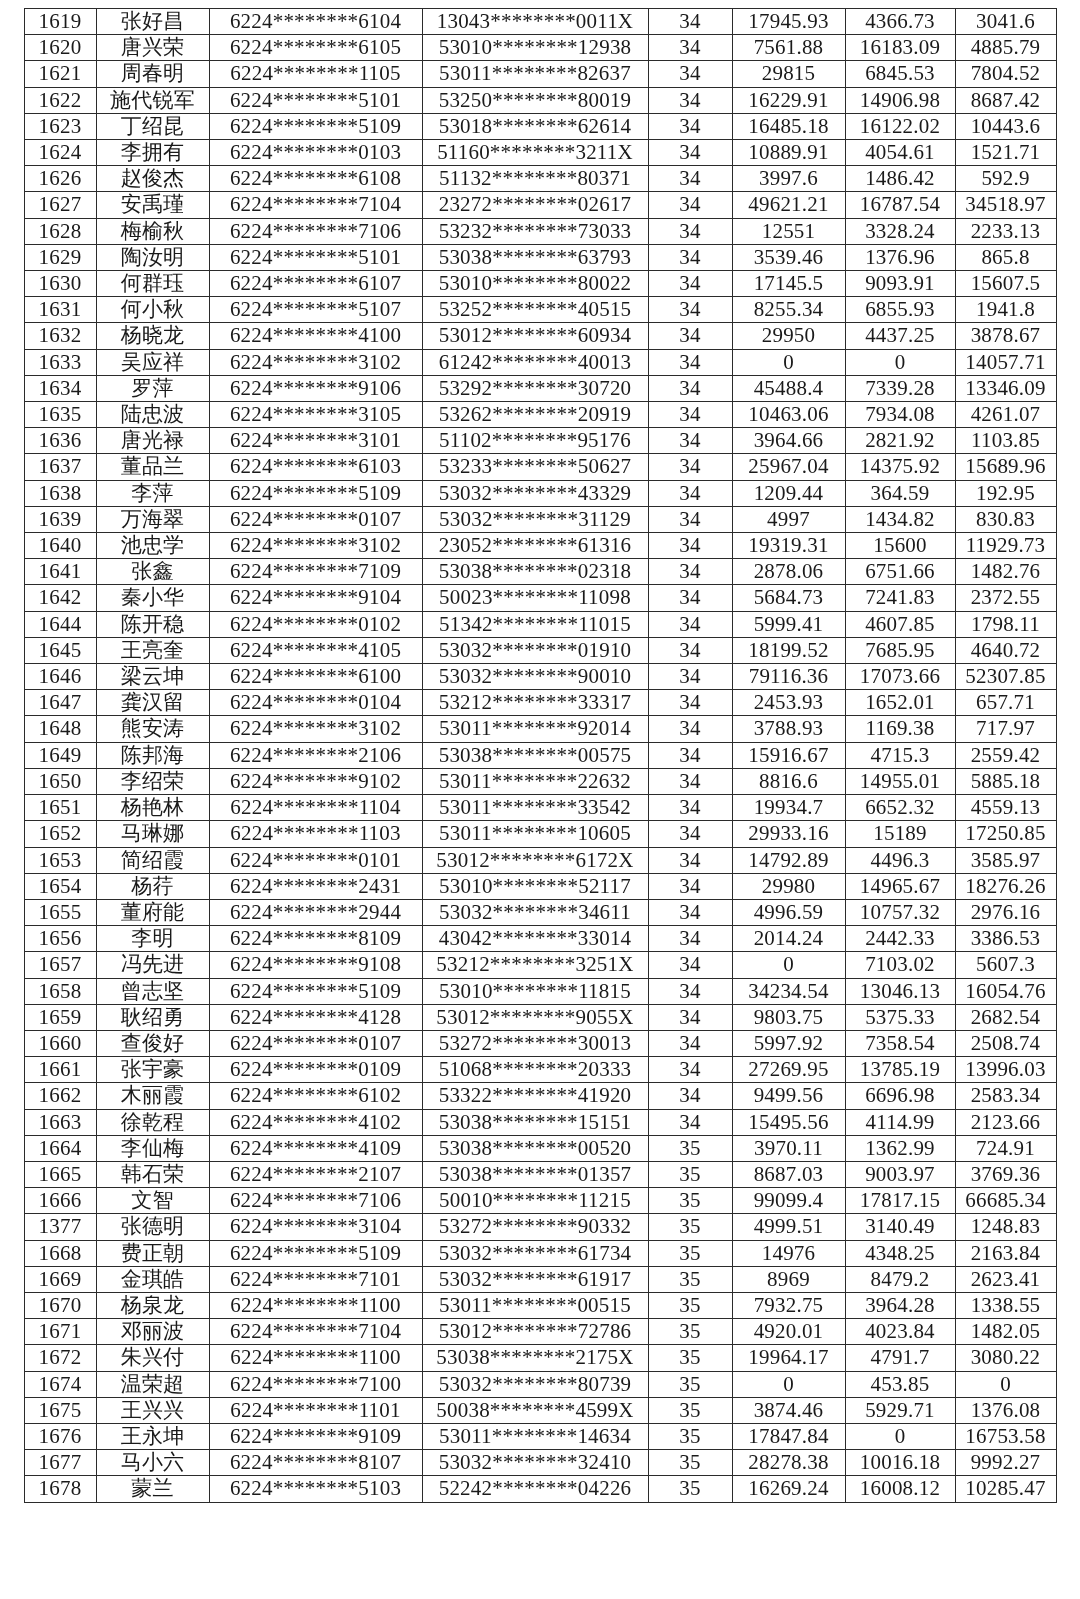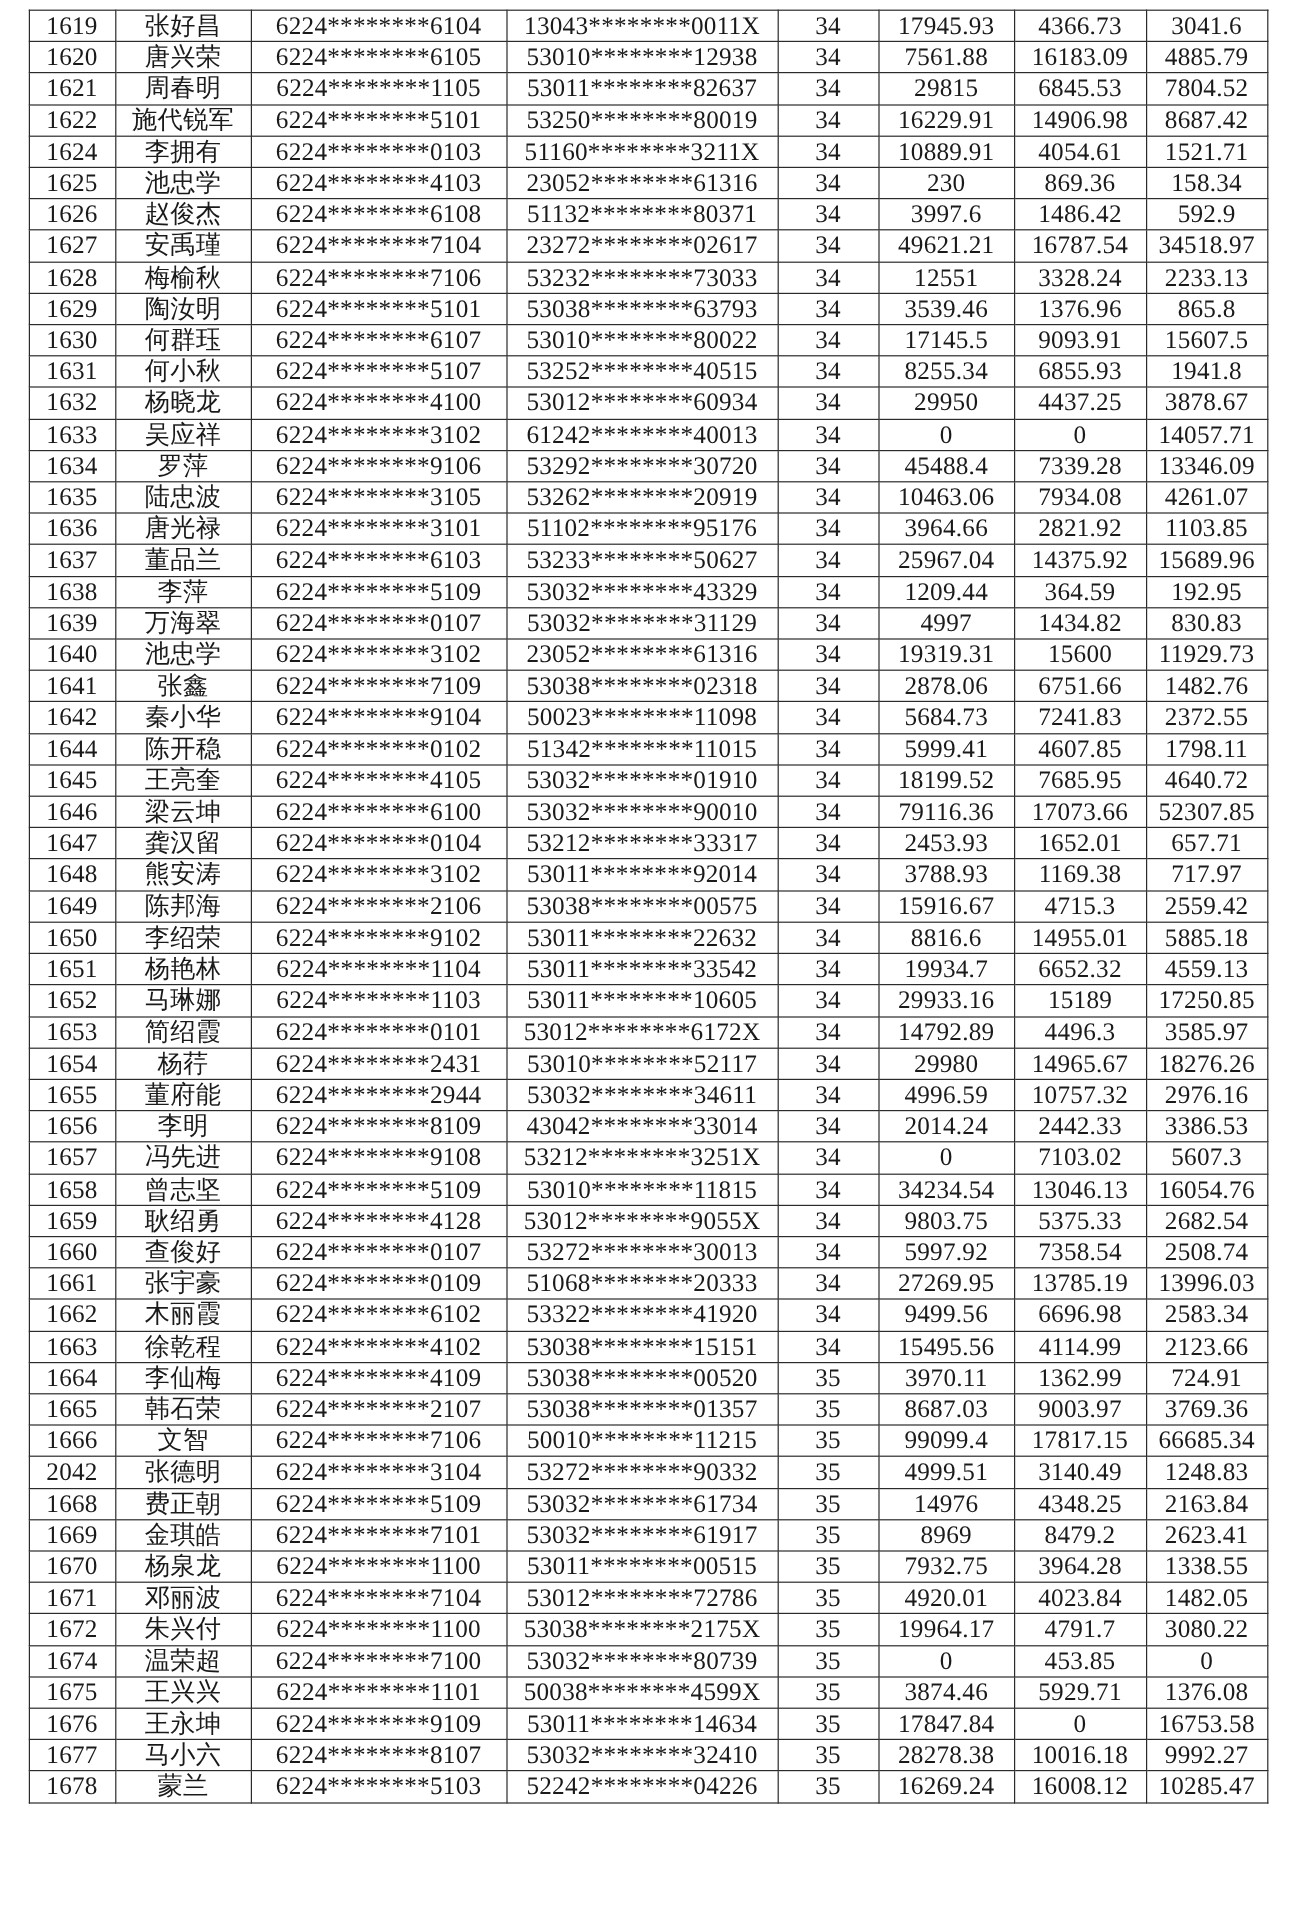--- a/index.html
+++ b/index.html
@@ -113,40 +113,40 @@
           <td class="cell-seq">1622</td>
           <td class="cell-name">施代锐军</td>
           <td class="cell-card">6224********5101</td>
           <td class="cell-id">53250********80019</td>
           <td class="cell-code">34</td>
           <td class="cell-amt">16229.91</td>
           <td class="cell-amt">14906.98</td>
           <td class="cell-amt">8687.42</td>
         </tr>
         <tr>
+          <td class="cell-seq">1623</td>
+          <td class="cell-name">丁绍昆</td>
+          <td class="cell-card">6224********5109</td>
+          <td class="cell-id">53018********62614</td>
+          <td class="cell-code">34</td>
+          <td class="cell-amt">16485.18</td>
+          <td class="cell-amt">16122.02</td>
+          <td class="cell-amt">10443.6</td>
+        </tr>
+        <tr>
           <td class="cell-seq">1624</td>
           <td class="cell-name">李拥有</td>
           <td class="cell-card">6224********0103</td>
           <td class="cell-id">51160********3211X</td>
           <td class="cell-code">34</td>
           <td class="cell-amt">10889.91</td>
           <td class="cell-amt">4054.61</td>
           <td class="cell-amt">1521.71</td>
         </tr>
         <tr>
-          <td class="cell-seq">1625</td>
-          <td class="cell-name">池忠学</td>
-          <td class="cell-card">6224********4103</td>
-          <td class="cell-id">23052********61316</td>
-          <td class="cell-code">34</td>
-          <td class="cell-amt">230</td>
-          <td class="cell-amt">869.36</td>
-          <td class="cell-amt">158.34</td>
-        </tr>
-        <tr>
           <td class="cell-seq">1626</td>
           <td class="cell-name">赵俊杰</td>
           <td class="cell-card">6224********6108</td>
           <td class="cell-id">51132********80371</td>
           <td class="cell-code">34</td>
           <td class="cell-amt">3997.6</td>
           <td class="cell-amt">1486.42</td>
           <td class="cell-amt">592.9</td>
         </tr>
         <tr>
@@ -533,21 +533,21 @@
           <td class="cell-seq">1666</td>
           <td class="cell-name">文智</td>
           <td class="cell-card">6224********7106</td>
           <td class="cell-id">50010********11215</td>
           <td class="cell-code">35</td>
           <td class="cell-amt">99099.4</td>
           <td class="cell-amt">17817.15</td>
           <td class="cell-amt">66685.34</td>
         </tr>
         <tr>
-          <td class="cell-seq">2042</td>
+          <td class="cell-seq">1377</td>
           <td class="cell-name">张德明</td>
           <td class="cell-card">6224********3104</td>
           <td class="cell-id">53272********90332</td>
           <td class="cell-code">35</td>
           <td class="cell-amt">4999.51</td>
           <td class="cell-amt">3140.49</td>
           <td class="cell-amt">1248.83</td>
         </tr>
         <tr>
           <td class="cell-seq">1668</td>

